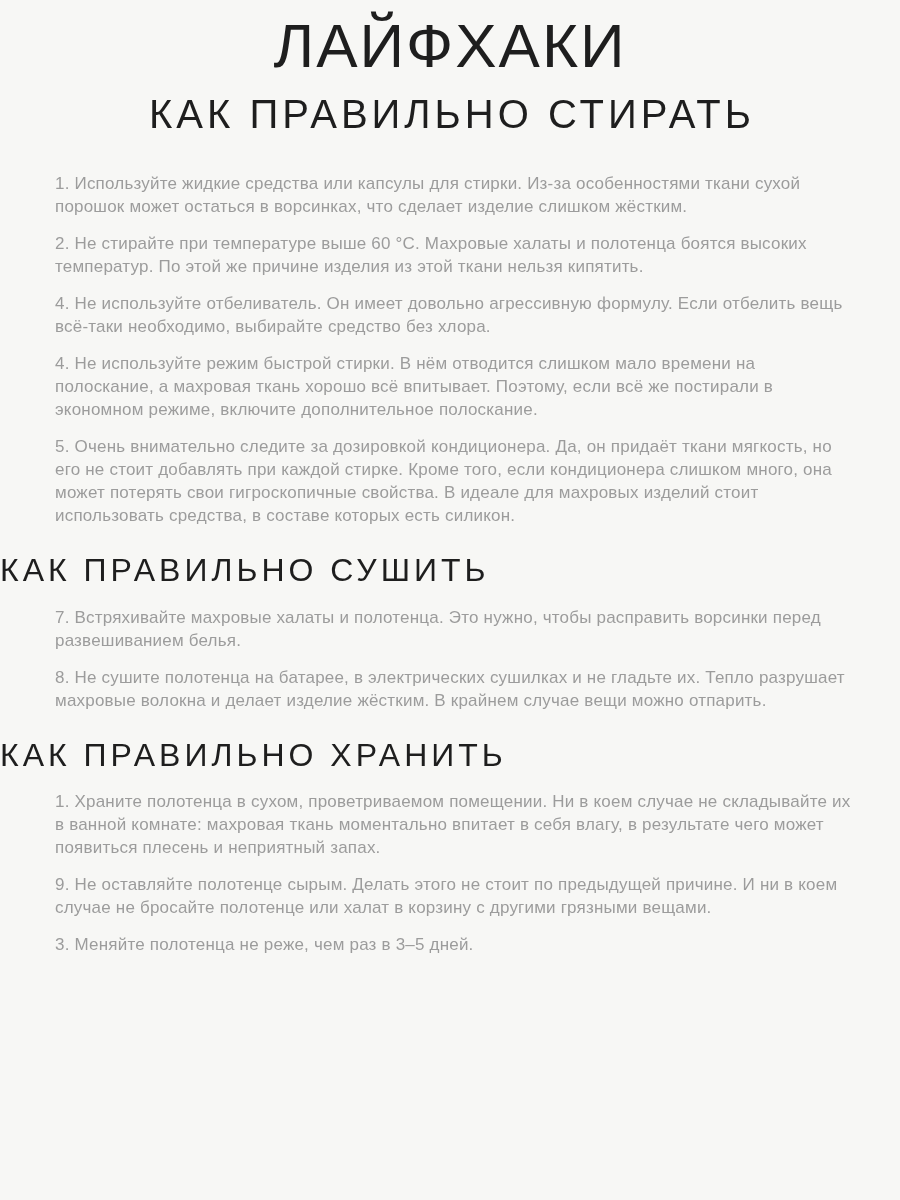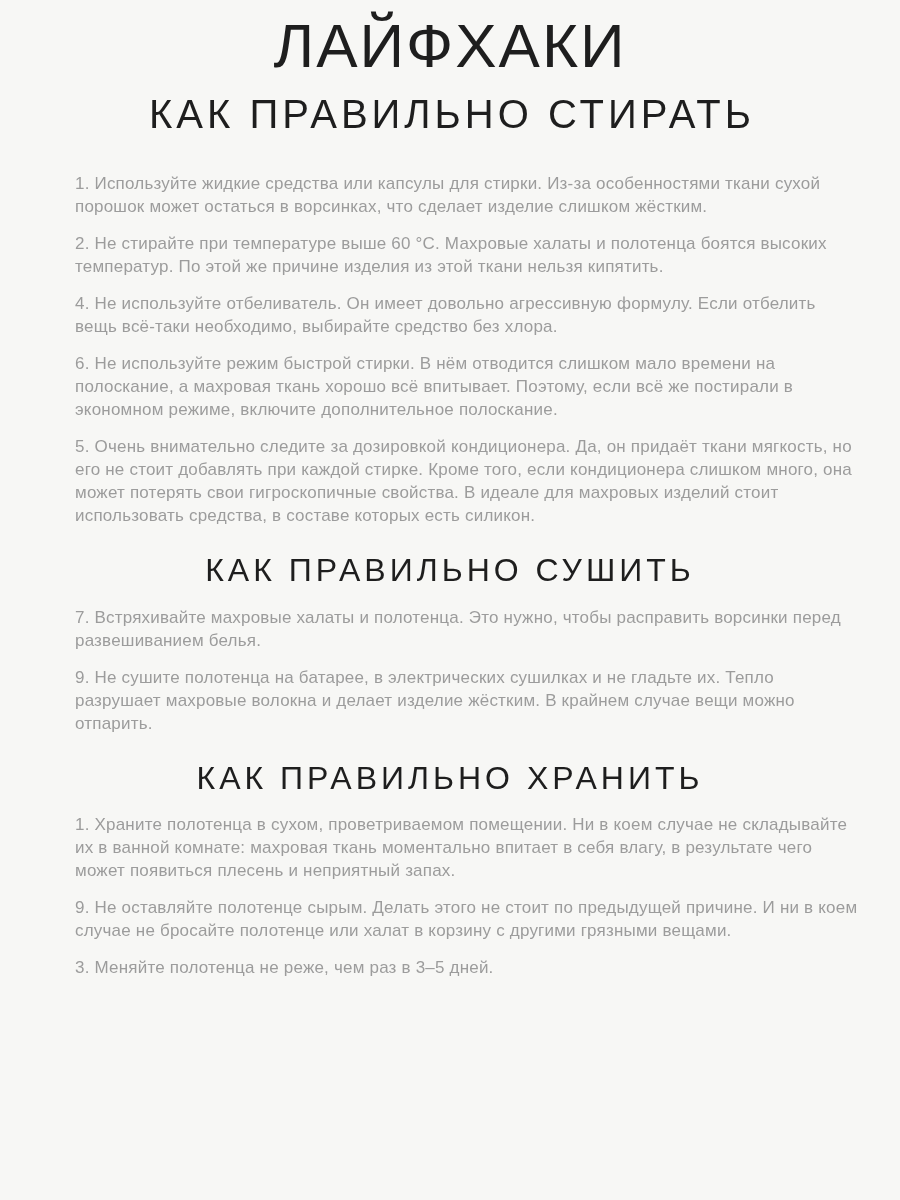--- a/index.html
+++ b/index.html
@@ -32,29 +32,28 @@
   .doc-subtitle{
     margin:10px 0 34px 4px;
     font-size:40px;
     line-height:1.2;
     font-weight:400;
     letter-spacing:4px;
     color:var(--heading);
   }
   .section-heading{
     margin:24px 0 16px 0;
-    text-align:center;
     font-size:32px;
     line-height:1.2;
     font-weight:400;
     letter-spacing:4px;
     color:var(--heading);
   }
   .tip{
-    margin:0 42px 14px 75px;
+    margin:0 42px 14px 55px;
     font-size:17px;
     line-height:23px;
     letter-spacing:0.2px;
     color:var(--body);
     text-align:left;
   }
 </style>
 </head>
 <body>
 
@@ -62,28 +61,28 @@
 
   <header class="masthead">
     <h1 class="doc-title">ЛАЙФХАКИ</h1>
     <h2 class="doc-subtitle">КАК ПРАВИЛЬНО СТИРАТЬ</h2>
   </header>
 
   <section>
     <p class="tip">1. Используйте жидкие средства или капсулы для стирки. Из-за особенностями ткани сухой порошок может остаться в ворсинках, что сделает изделие слишком жёстким.</p>
     <p class="tip">2. Не стирайте при температуре выше 60 °C. Махровые халаты и полотенца боятся высоких температур. По этой же причине изделия из этой ткани нельзя кипятить.</p>
     <p class="tip">4. Не используйте отбеливатель. Он имеет довольно агрессивную формулу. Если отбелить вещь всё-таки необходимо, выбирайте средство без хлора.</p>
-    <p class="tip">6. Не используйте режим быстрой стирки. В нём отводится слишком мало времени на полоскание, а махровая ткань хорошо всё впитывает. Поэтому, если всё же постирали в экономном режиме, включите дополнительное полоскание.</p>
+    <p class="tip">4. Не используйте режим быстрой стирки. В нём отводится слишком мало времени на полоскание, а махровая ткань хорошо всё впитывает. Поэтому, если всё же постирали в экономном режиме, включите дополнительное полоскание.</p>
     <p class="tip">5. Очень внимательно следите за дозировкой кондиционера. Да, он придаёт ткани мягкость, но его не стоит добавлять при каждой стирке. Кроме того, если кондиционера слишком много, она может потерять свои гигроскопичные свойства. В идеале для махровых изделий стоит использовать средства, в составе которых есть силикон.</p>
   </section>
 
   <section>
     <h2 class="section-heading">КАК ПРАВИЛЬНО СУШИТЬ</h2>
     <p class="tip">7. Встряхивайте махровые халаты и полотенца. Это нужно, чтобы расправить ворсинки перед развешиванием белья.</p>
-    <p class="tip">9. Не сушите полотенца на батарее, в электрических сушилках и не гладьте их. Тепло разрушает махровые волокна и делает изделие жёстким. В крайнем случае вещи можно отпарить.</p>
+    <p class="tip">8. Не сушите полотенца на батарее, в электрических сушилках и не гладьте их. Тепло разрушает махровые волокна и делает изделие жёстким. В крайнем случае вещи можно отпарить.</p>
   </section>
 
   <section>
     <h2 class="section-heading">КАК ПРАВИЛЬНО ХРАНИТЬ</h2>
     <p class="tip">1. Храните полотенца в сухом, проветриваемом помещении. Ни в коем случае не складывайте их в ванной комнате: махровая ткань моментально впитает в себя влагу, в результате чего может появиться плесень и неприятный запах.</p>
     <p class="tip">9. Не оставляйте полотенце сырым. Делать этого не стоит по предыдущей причине. И ни в коем случае не бросайте полотенце или халат в корзину с другими грязными вещами.</p>
     <p class="tip">3. Меняйте полотенца не реже, чем раз в 3–5 дней.</p>
   </section>
 
 </div>

